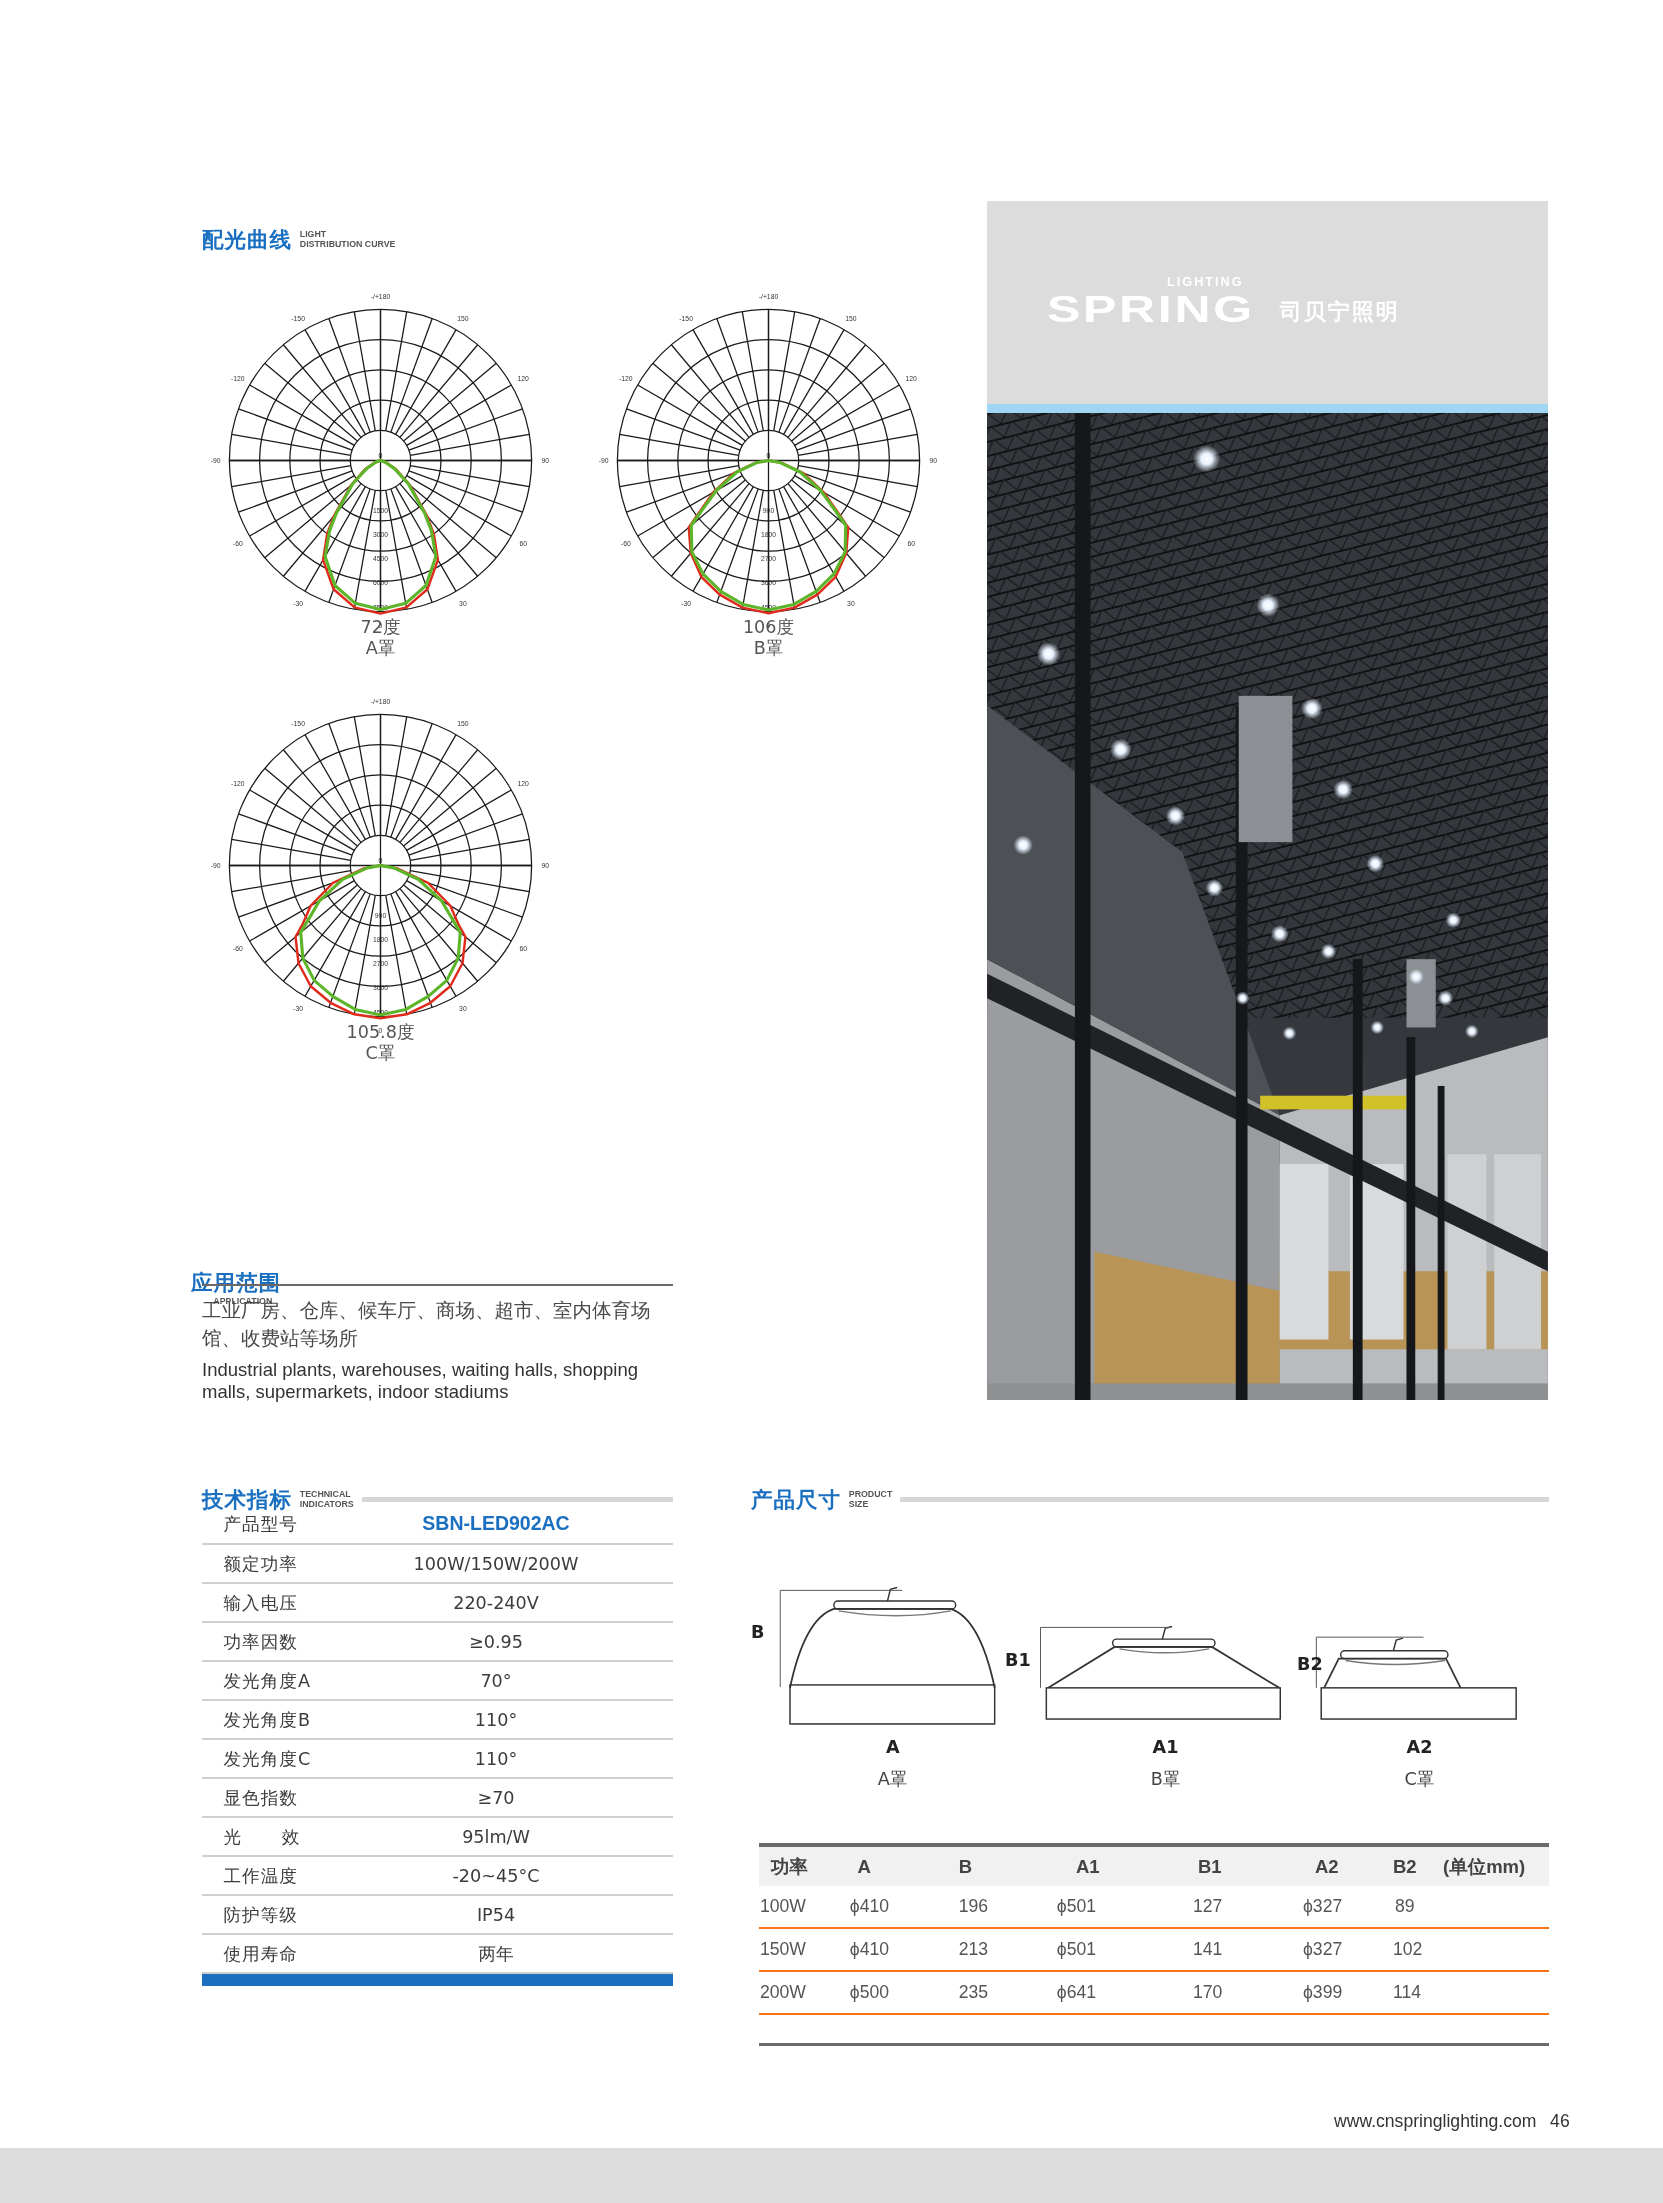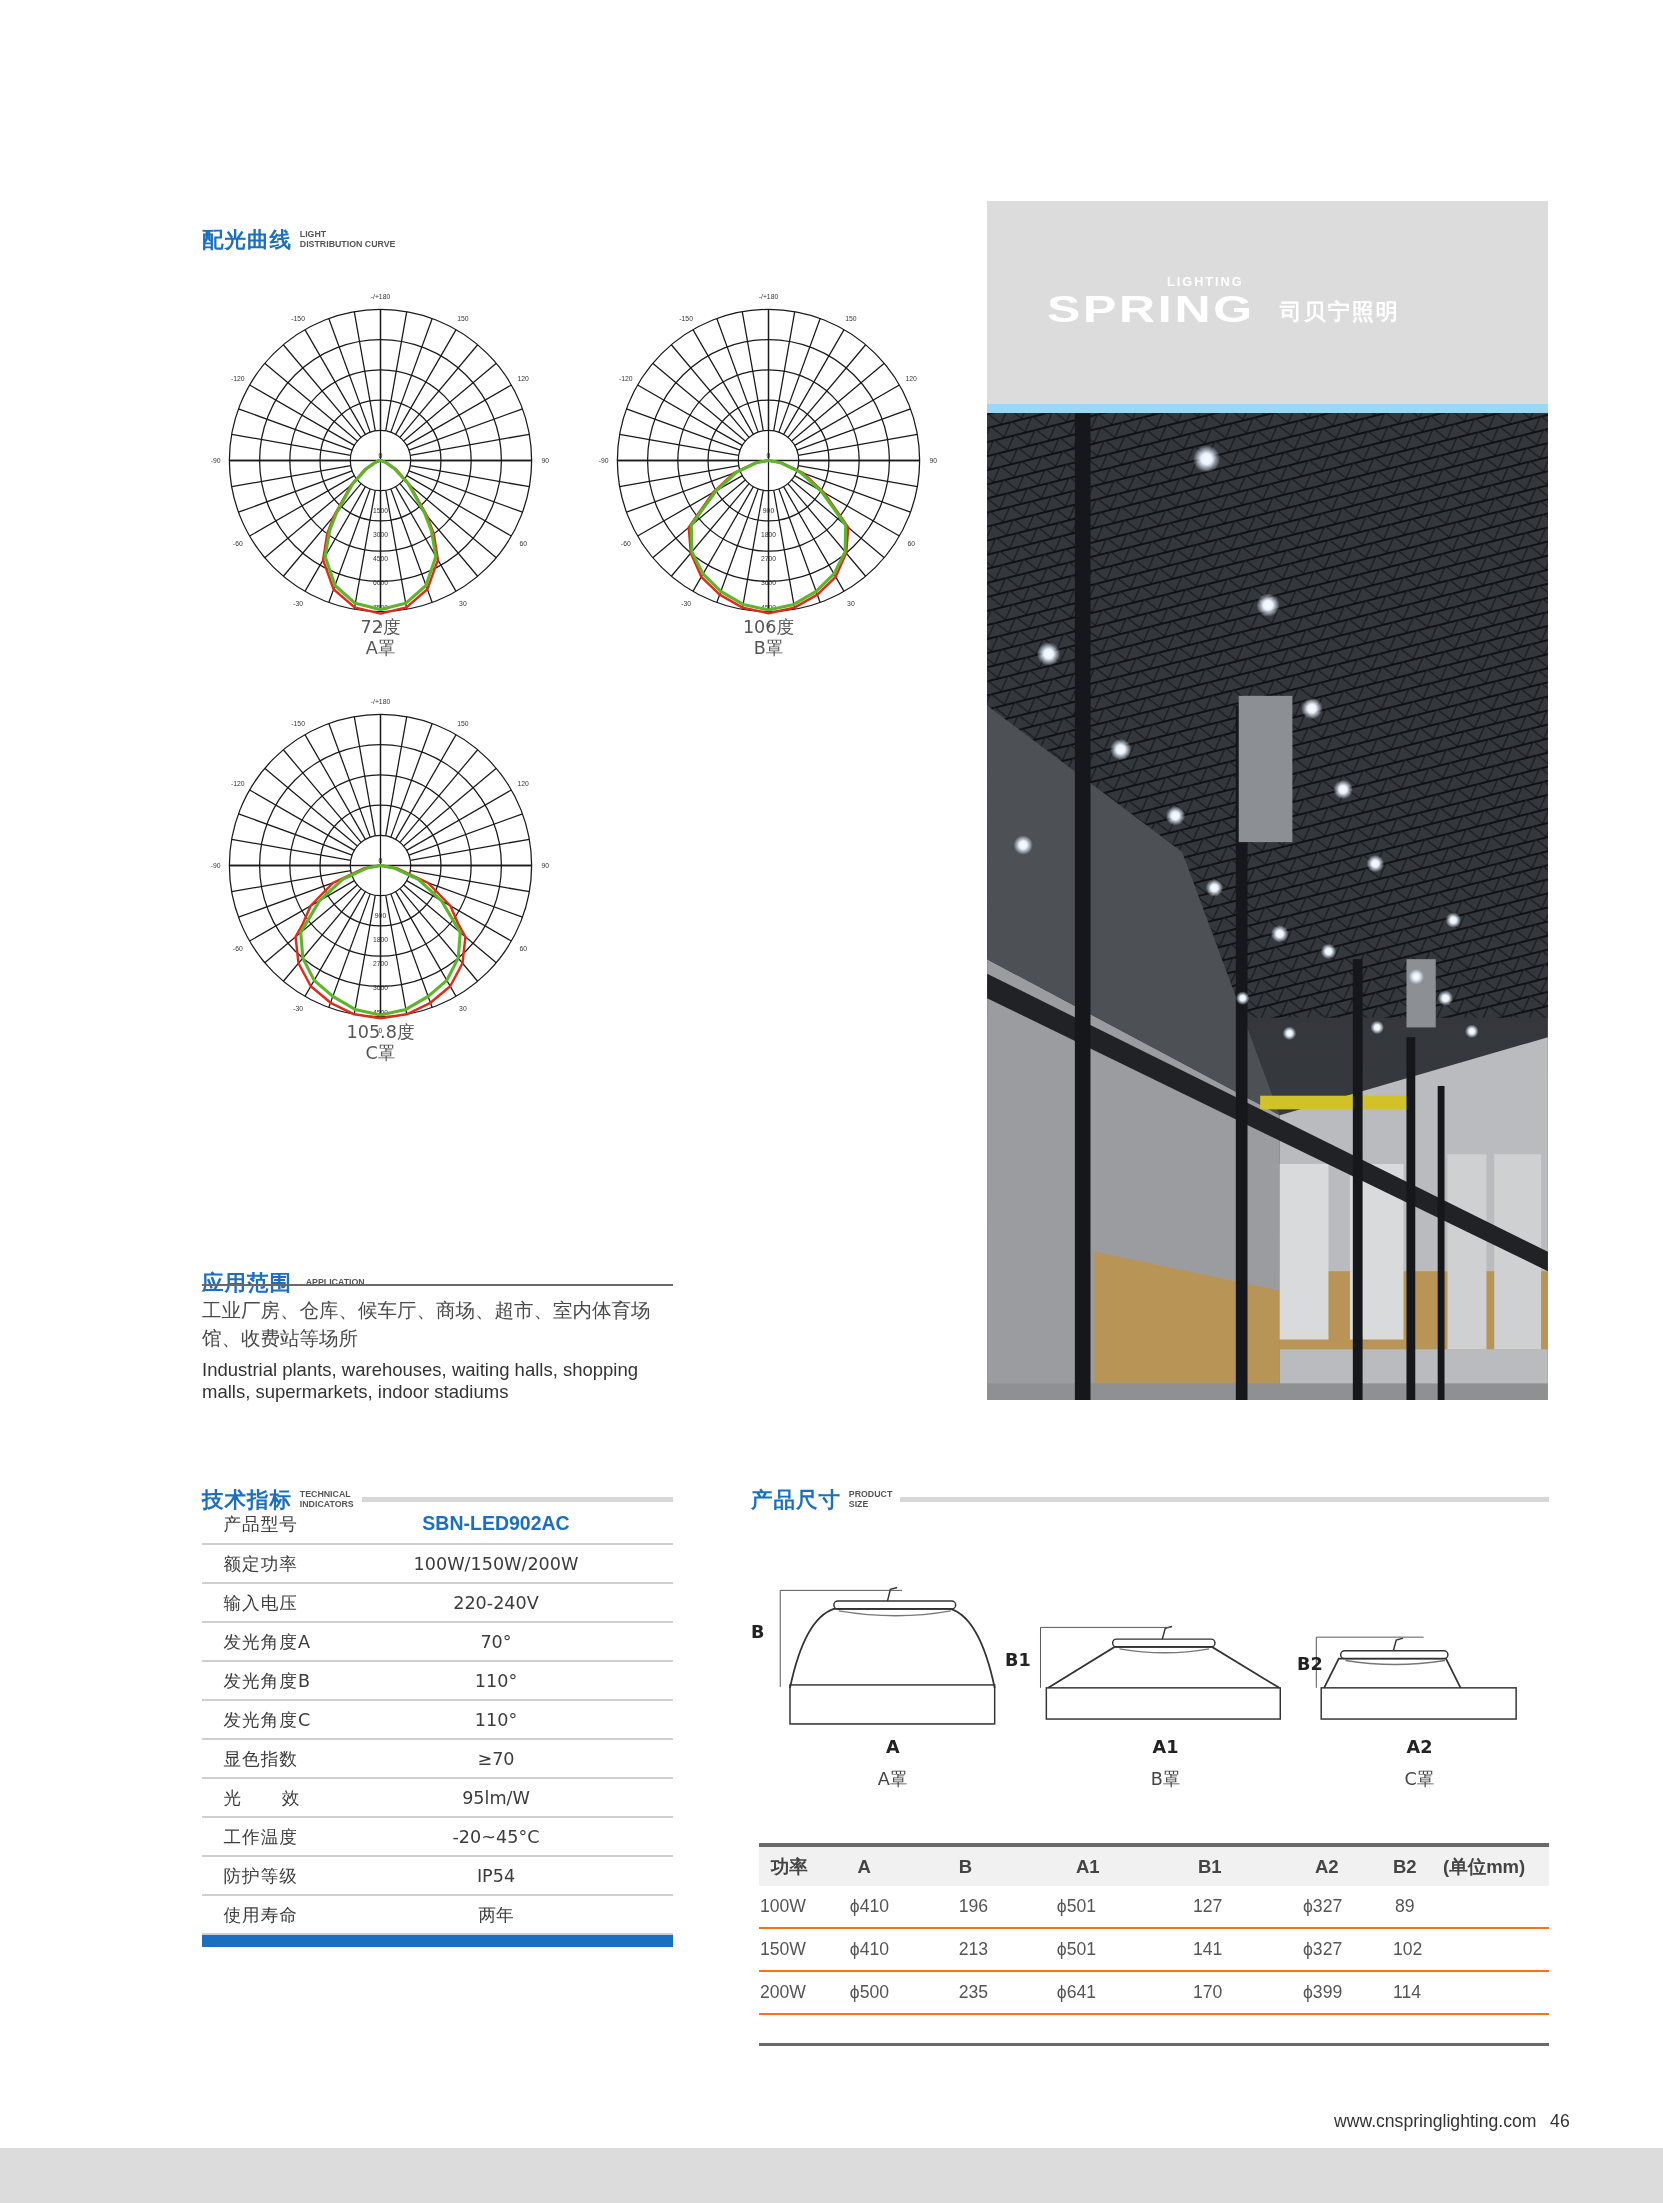--- a/index.html
+++ b/index.html
@@ -359,21 +359,21 @@
       <circle cx="470" cy="600" r="8"></circle>
       <circle cx="478" cy="520" r="8"></circle>
       <circle cx="262" cy="600" r="7"></circle>
       <circle cx="310" cy="636" r="7"></circle>
       <circle cx="400" cy="630" r="7"></circle>
       <circle cx="497" cy="634" r="7"></circle>
     </g>
   </svg>
 </div>
 
-<div class="sec-head" style="left:202px; top:1248px;">
+<div class="sec-head" style="left:191px; top:1248px;flex-direction:column;">
   <span class="sec-cn">应用范围</span>
   <span class="sec-en" style="margin-left:13.7px;">APPLICATION</span>
 </div>
 <div class="app-rule"></div>
 <div class="app-cn">工业厂房、仓库、候车厅、商场、超市、室内体育场馆、收费站等场所</div>
 <div class="app-en">Industrial plants, warehouses, waiting halls, shopping malls, supermarkets, indoor stadiums</div>
 
 <div class="sec-head" style="left:202px; top:1465px; width:471px;">
   <span class="sec-cn">技术指标</span>
   <span class="sec-en"><span>TECHNICAL</span><br><span>INDICATORS</span></span>
@@ -385,20 +385,24 @@
       <span class="spec-k">产品型号</span>
       <span class="spec-v model">SBN-LED902AC</span>
     </div>
   <div class="spec-row">
       <span class="spec-k">额定功率</span>
       <span class="spec-v">100W/150W/200W</span>
     </div>
   <div class="spec-row">
       <span class="spec-k">输入电压</span>
       <span class="spec-v">220-240V</span>
+    </div>
+  <div class="spec-row">
+      <span class="spec-k">功率因数</span>
+      <span class="spec-v">≥0.95</span>
     </div>
   <div class="spec-row">
       <span class="spec-k">发光角度A</span>
       <span class="spec-v">70°</span>
     </div>
   <div class="spec-row">
       <span class="spec-k">发光角度B</span>
       <span class="spec-v">110°</span>
     </div>
   <div class="spec-row">

